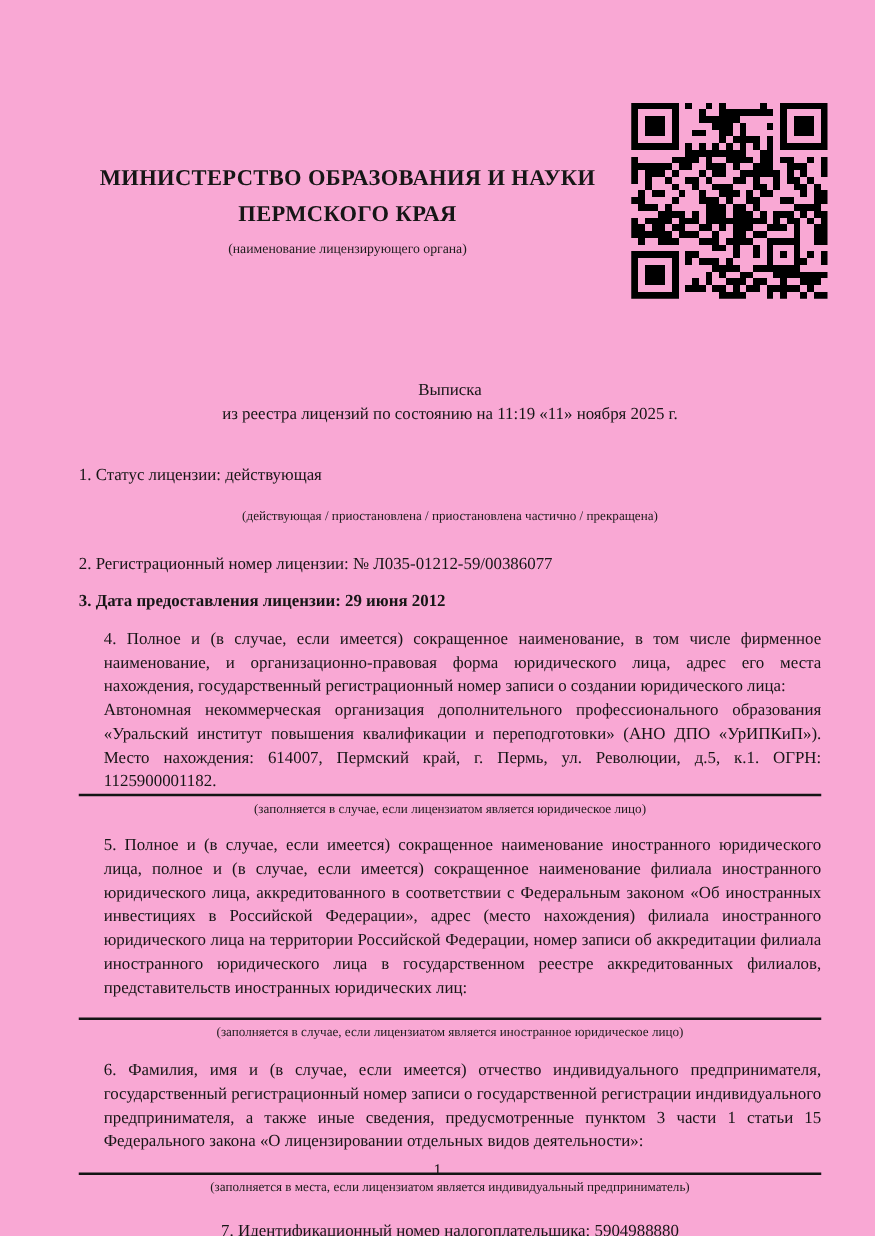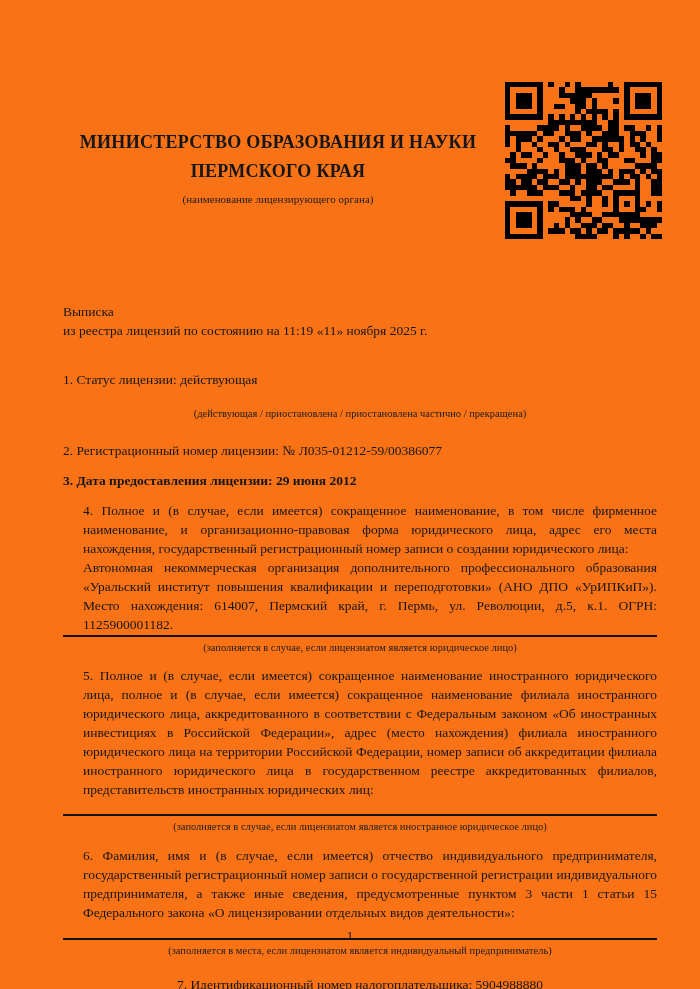--- a/index.html
+++ b/index.html
@@ -9,21 +9,21 @@
     height: 989px;
     position: relative;
     font-family: "Liberation Serif", "DejaVu Serif", serif;
     color: #161616;
     overflow: hidden;
   }
   .page {
     position: relative;
     width: 700px;
     height: 989px;
-    background: #f97316;
+    background: #f9a8d4;
   }
   
   .org-block {
     position: absolute;
     left: 63px;
     top: 128px;
     width: 430px;
     text-align: center;
   }
   .org-name {
@@ -50,21 +50,21 @@
 
   
   .doc-flow {
     position: absolute;
     left: 63px;
     top: 0;
     width: 594px;
     padding-top: 302px;
   }
   .doc-title {
-    text-align: left;
+    text-align: center;
     font-size: 13.5px;
     line-height: 19px;
     margin-bottom: 30px;
   }
   .item { font-size: 13.5px; line-height: 19px; }
   .item p.just { text-align: justify; text-justify: inter-word; margin-left: 20px; }
   .small-caption {
     font-size: 10.5px;
     line-height: 14px;
     text-align: center;

